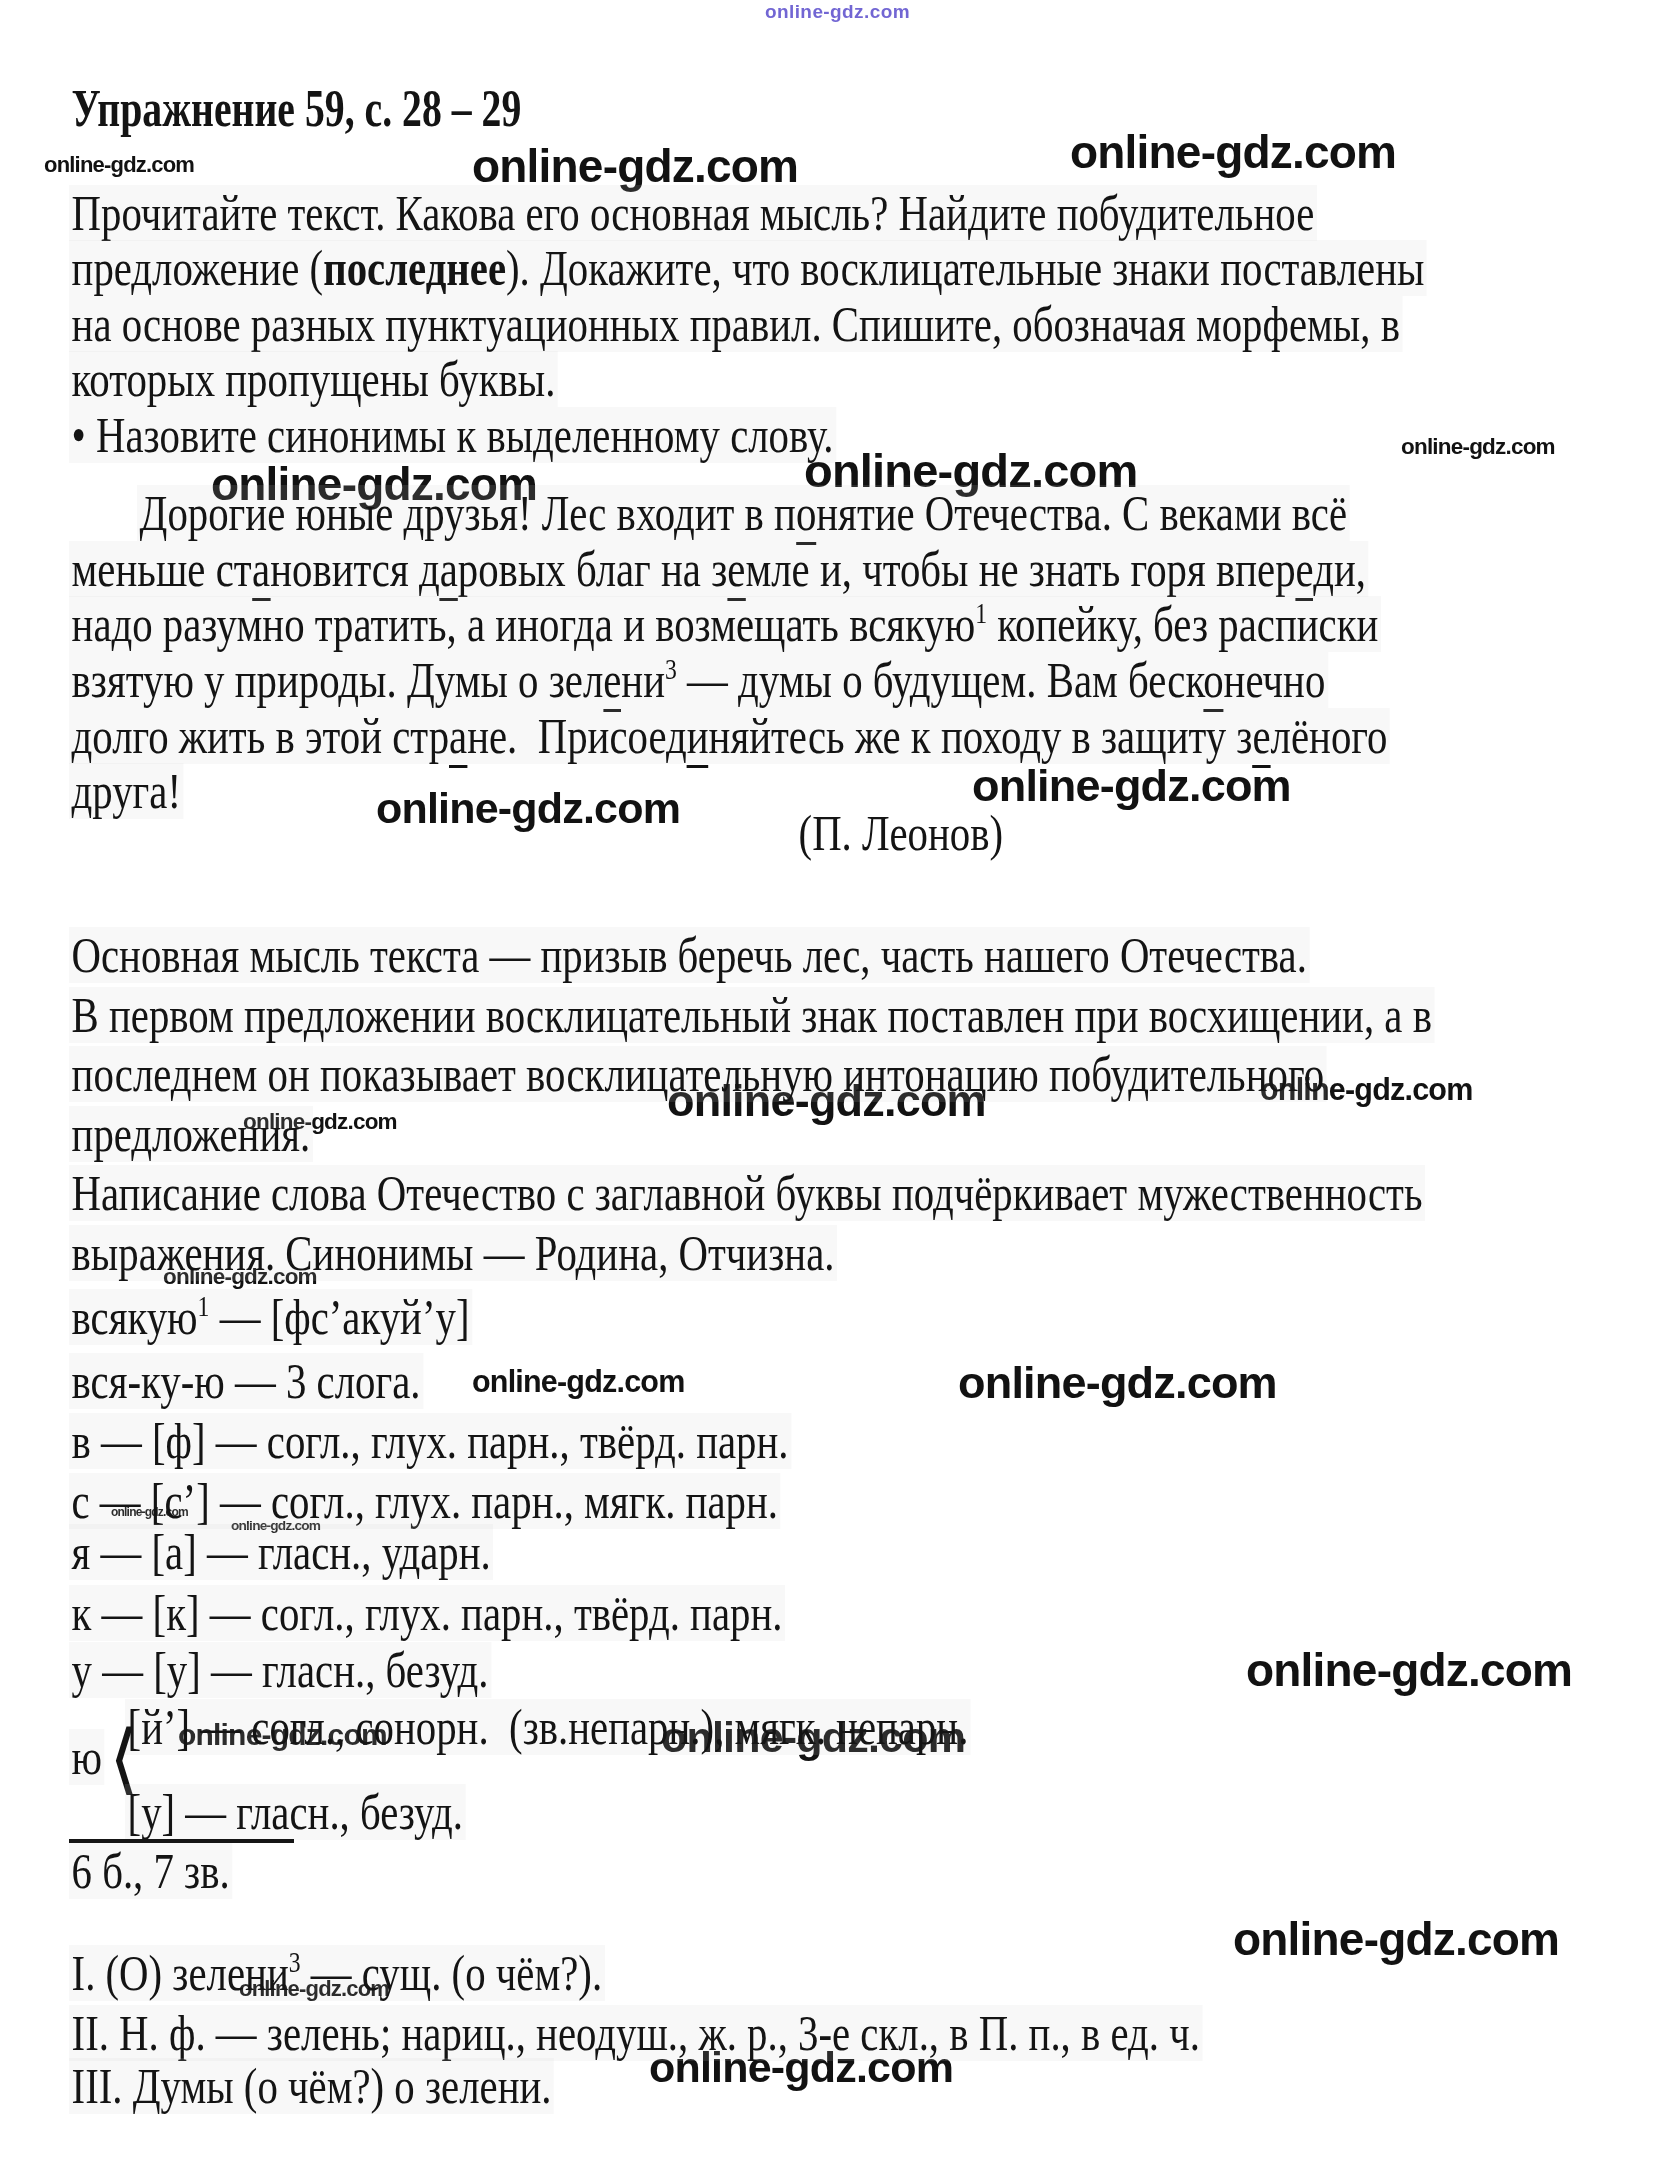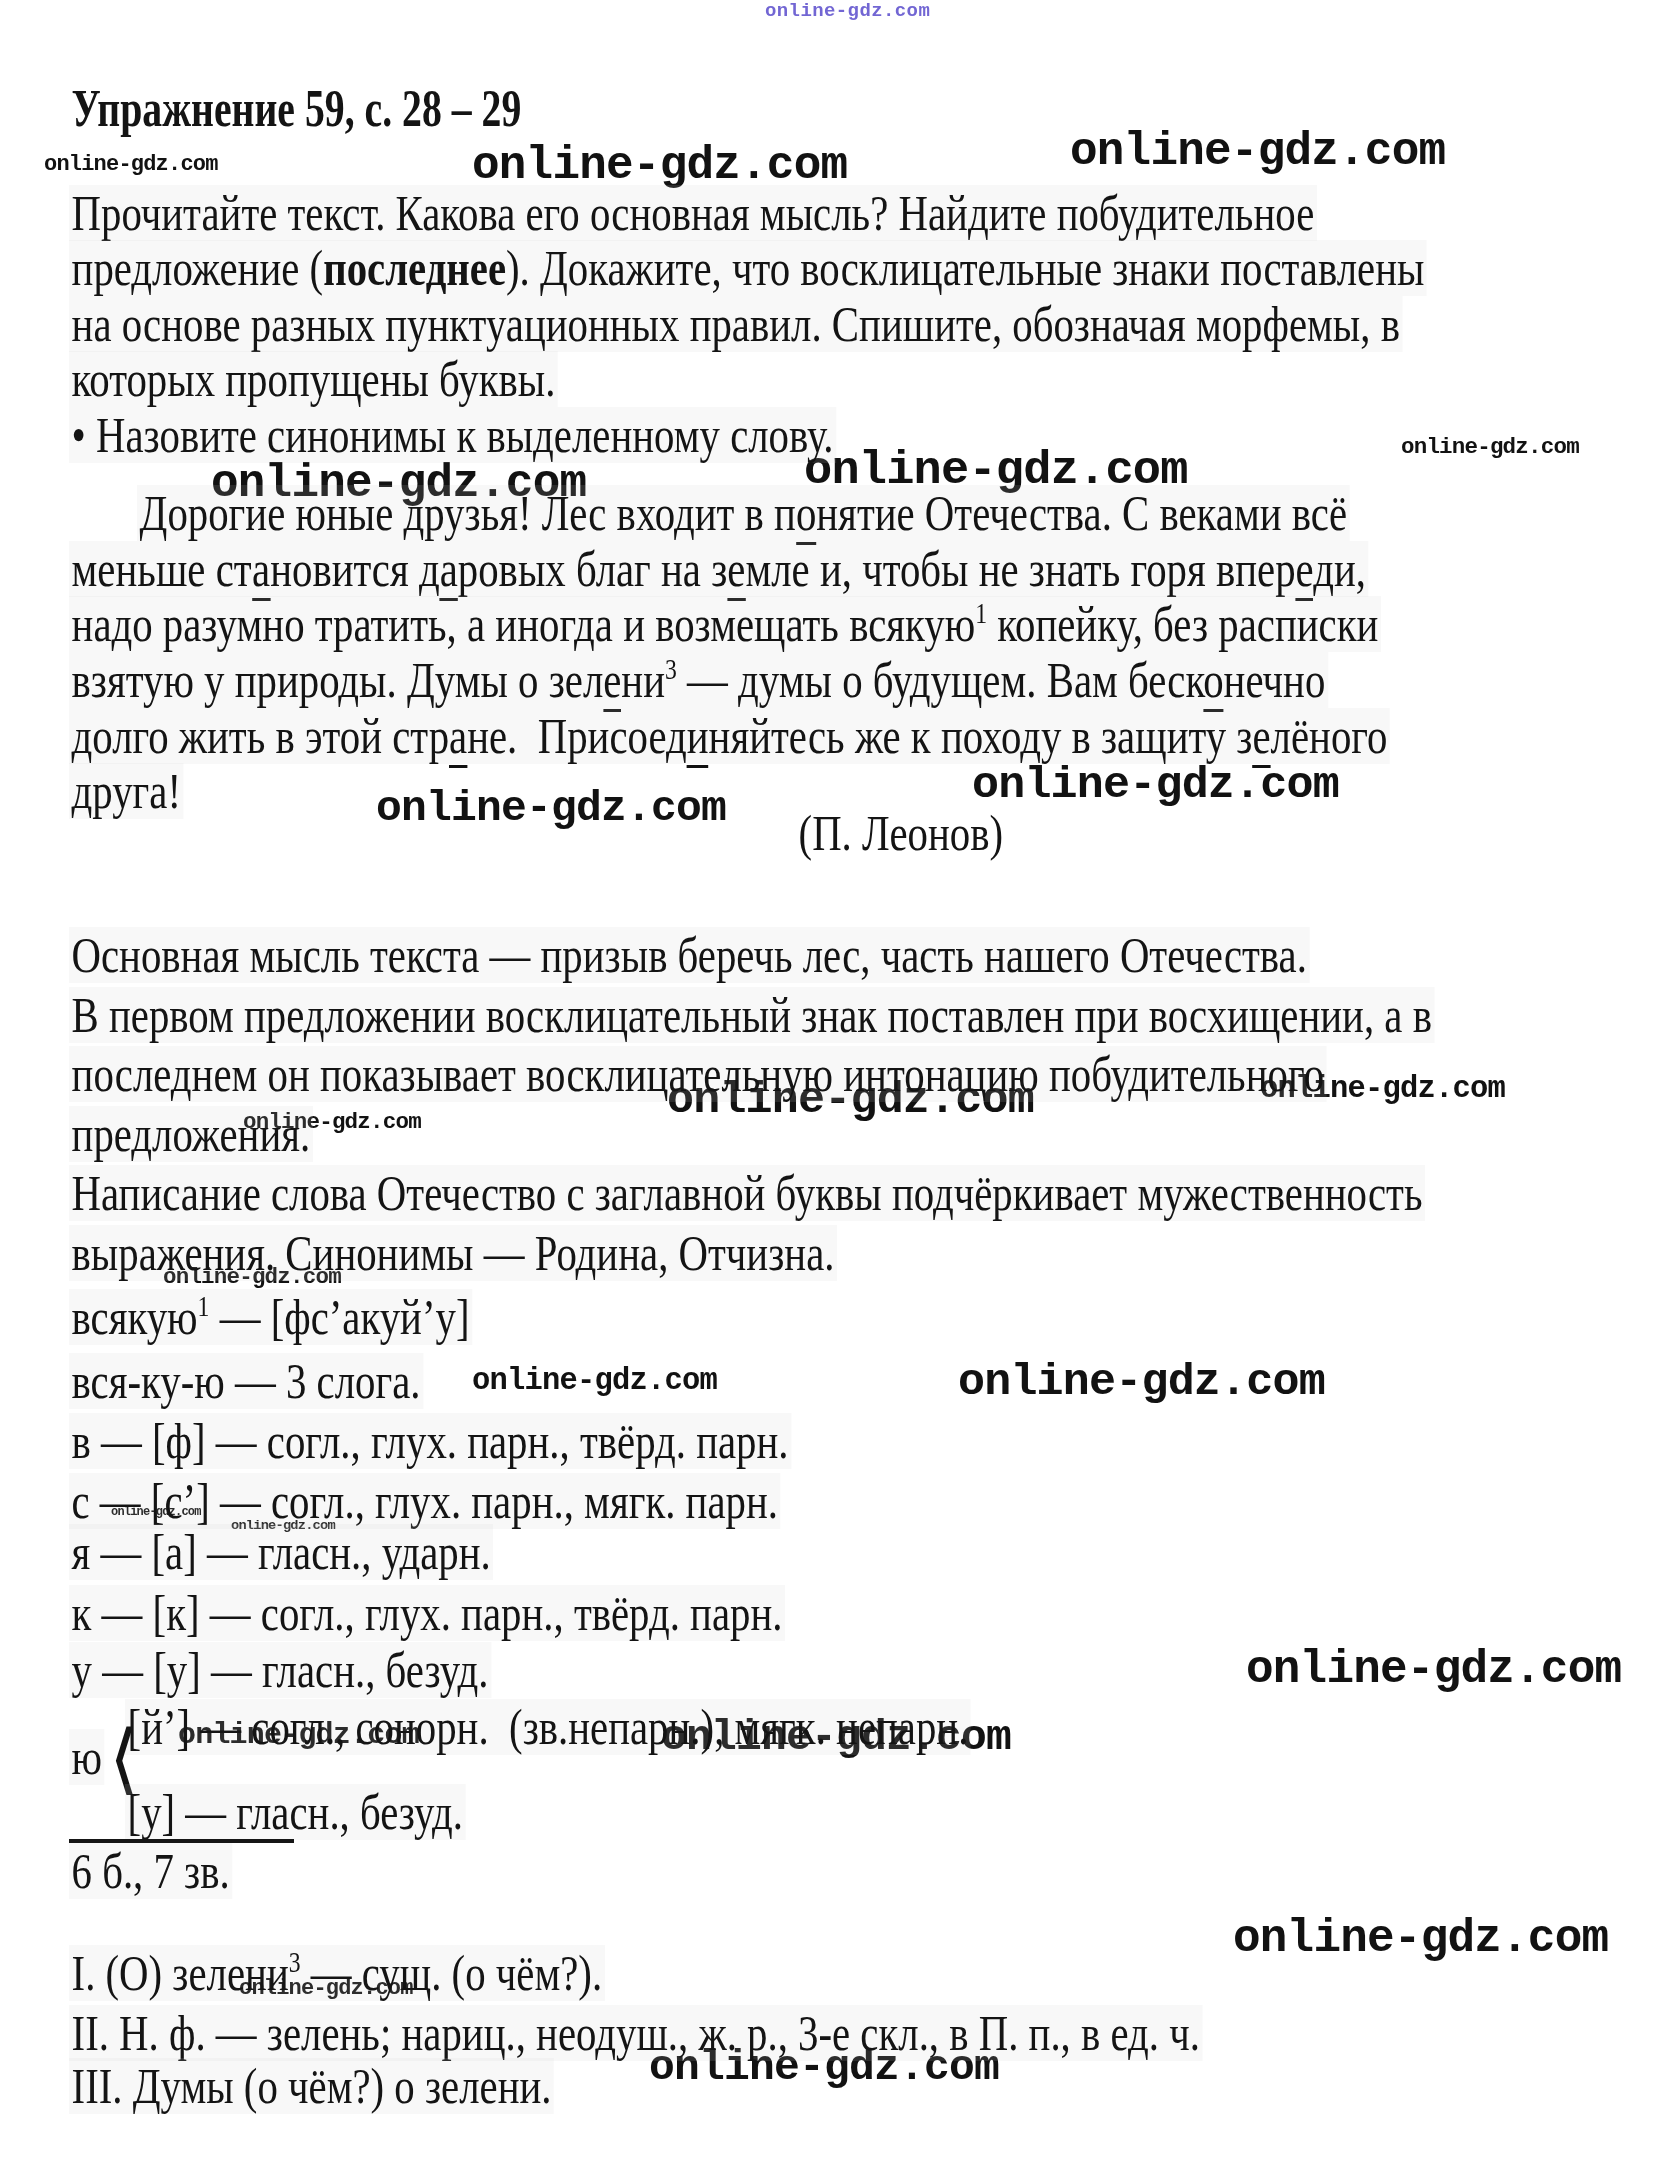--- a/index.html
+++ b/index.html
@@ -31,21 +31,21 @@
   .attr{background:none;}
   .seg-b{font-weight:bold;}
   .seg-u{border-bottom:3.2px solid #111;padding-bottom:0.8px;}
   .seg-p{
     display:inline-block;
     font-size:58%;
     transform:translateY(-0.62em);
   }
   .wm{
     position:absolute;
-    font-family:Liberation Mono, monospace;
+    font-family:Liberation Sans, sans-serif;
     font-weight:bold;
     color:#121212;
     line-height:1;
     letter-spacing:-0.8px;
     white-space:nowrap;
   }
   .wm-purple{
     color:#5a4ccc;
     opacity:0.85;
     font-weight:600;

